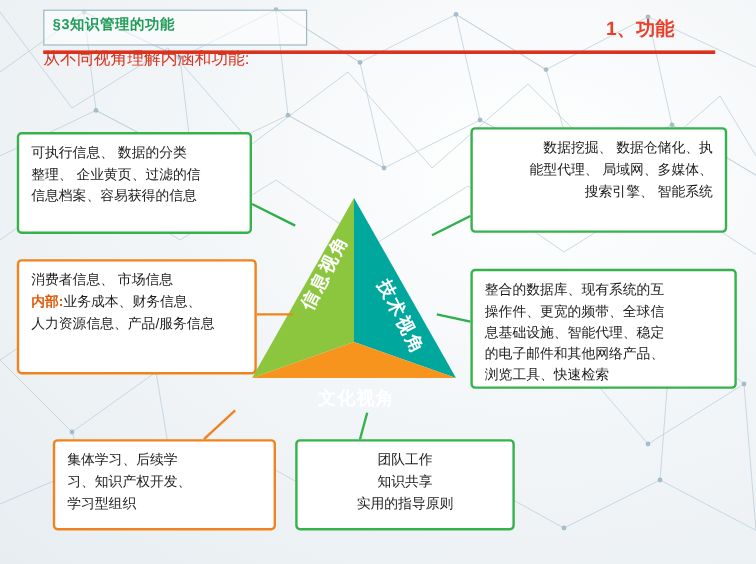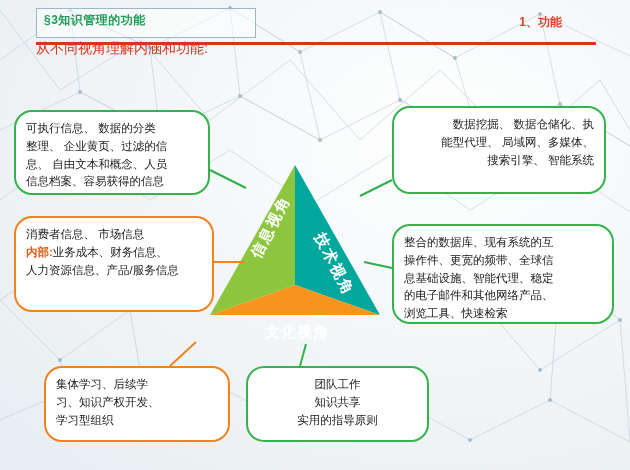--- a/index.html
+++ b/index.html
@@ -43,21 +43,21 @@
     font-size: 12px;
     font-weight: bold;
     color: #1f9c58;
     letter-spacing: 0.5px;
     white-space: nowrap;
   }
   .title-right {
     position: absolute;
     right: 68px;
     top: 14px;
-    font-size: 12px;
+    font-size: 16px;
     font-weight: bold;
     color: #e8402a;
     white-space: nowrap;
   }
   .rule {
     position: absolute;
     left: 36px;
     top: 42px;
     width: 560px;
     height: 3px;
@@ -104,21 +104,21 @@
     left: 265px;
     top: 323px;
     color: #ffffff;
     letter-spacing: 1px;
   }
   
   .callout {
     position: absolute;
     box-sizing: border-box;
     border: 2px solid #2fae4b;
-    border-radius: 18px;
+    border-radius: 4px;
     background: #ffffff;
     padding: 8px 10px;
     font-size: 11.5px;
     line-height: 1.55;
     color: #1b1b1b;
   }
   .callout.orange {
     border-color: #f0831e;
   }
   .callout.green {
@@ -209,21 +209,20 @@
     <path d="M392,180 L360,196" stroke="#2fae4b" stroke-width="2" fill="none"></path>
     <path d="M214,262 L244,262" stroke="#f0831e" stroke-width="2" fill="none"></path>
     <path d="M392,268 L364,262" stroke="#2fae4b" stroke-width="2" fill="none"></path>
     <path d="M170,366 L196,342" stroke="#f0831e" stroke-width="2" fill="none"></path>
     <path d="M300,366 L306,344" stroke="#35b24c" stroke-width="2" fill="none"></path>
   </svg>
 
   <div class="callout co-1 green">
     <p>可执行信息、 数据的分类</p>
     <p>整理、 企业黄页、过滤的信</p>
-    <p>息、 自由文本和概念、人员</p>
     <p>信息档案、容易获得的信息</p>
   </div>
 
   <div class="callout co-2 green">
     <p>数据挖掘、 数据仓储化、执</p>
     <p>能型代理、 局域网、多媒体、</p>
     <p>搜索引擎、 智能系统</p>
   </div>
 
   <div class="callout co-3 orange">

